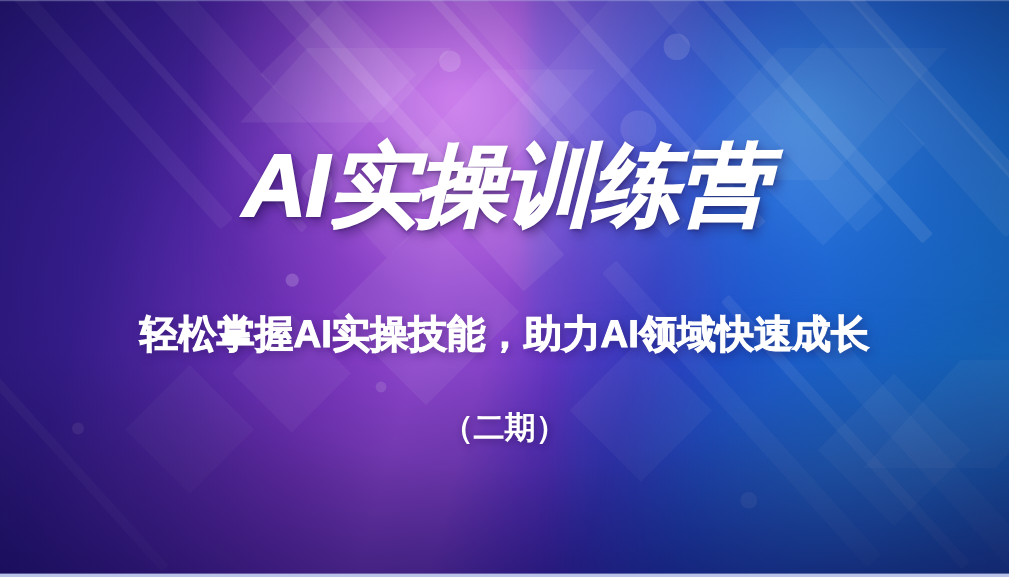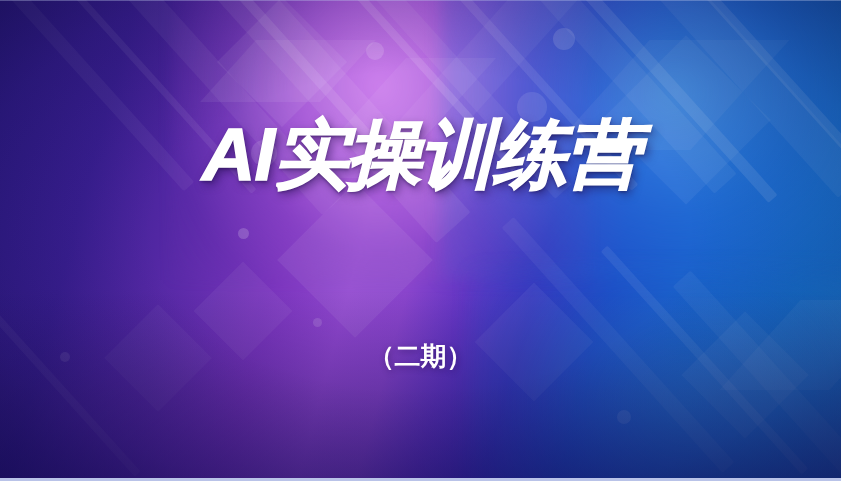--- a/index.html
+++ b/index.html
@@ -215,17 +215,18 @@
       <div class="circ" style="left: 238px; top: 228px; width: 11px; height: 11px; background: rgba(255, 255, 255, 0.18);"></div>
       <div class="circ" style="left: 60px; top: 352px; width: 10px; height: 10px; background: rgba(255, 255, 255, 0.1);"></div>
       <div class="circ" style="left: 617px; top: 410px; width: 14px; height: 14px; background: rgba(255, 255, 255, 0.1);"></div>
       <div class="circ" style="left: 313px; top: 318px; width: 9px; height: 9px; background: rgba(255, 255, 255, 0.14);"></div>
     </div>
 
   <div class="vignette"></div>
   <div class="darken-bottom"></div>
 
   <div class="title">AI实操训练营</div>
+  <div class="subtitle">轻松掌握AI实操技能，助力AI领域快速成长</div>
   <div class="edition">（二期）</div>
 
   <div class="top-edge"></div>
   <div class="bottom-edge"></div>
 </div>
 
 </body></html>

